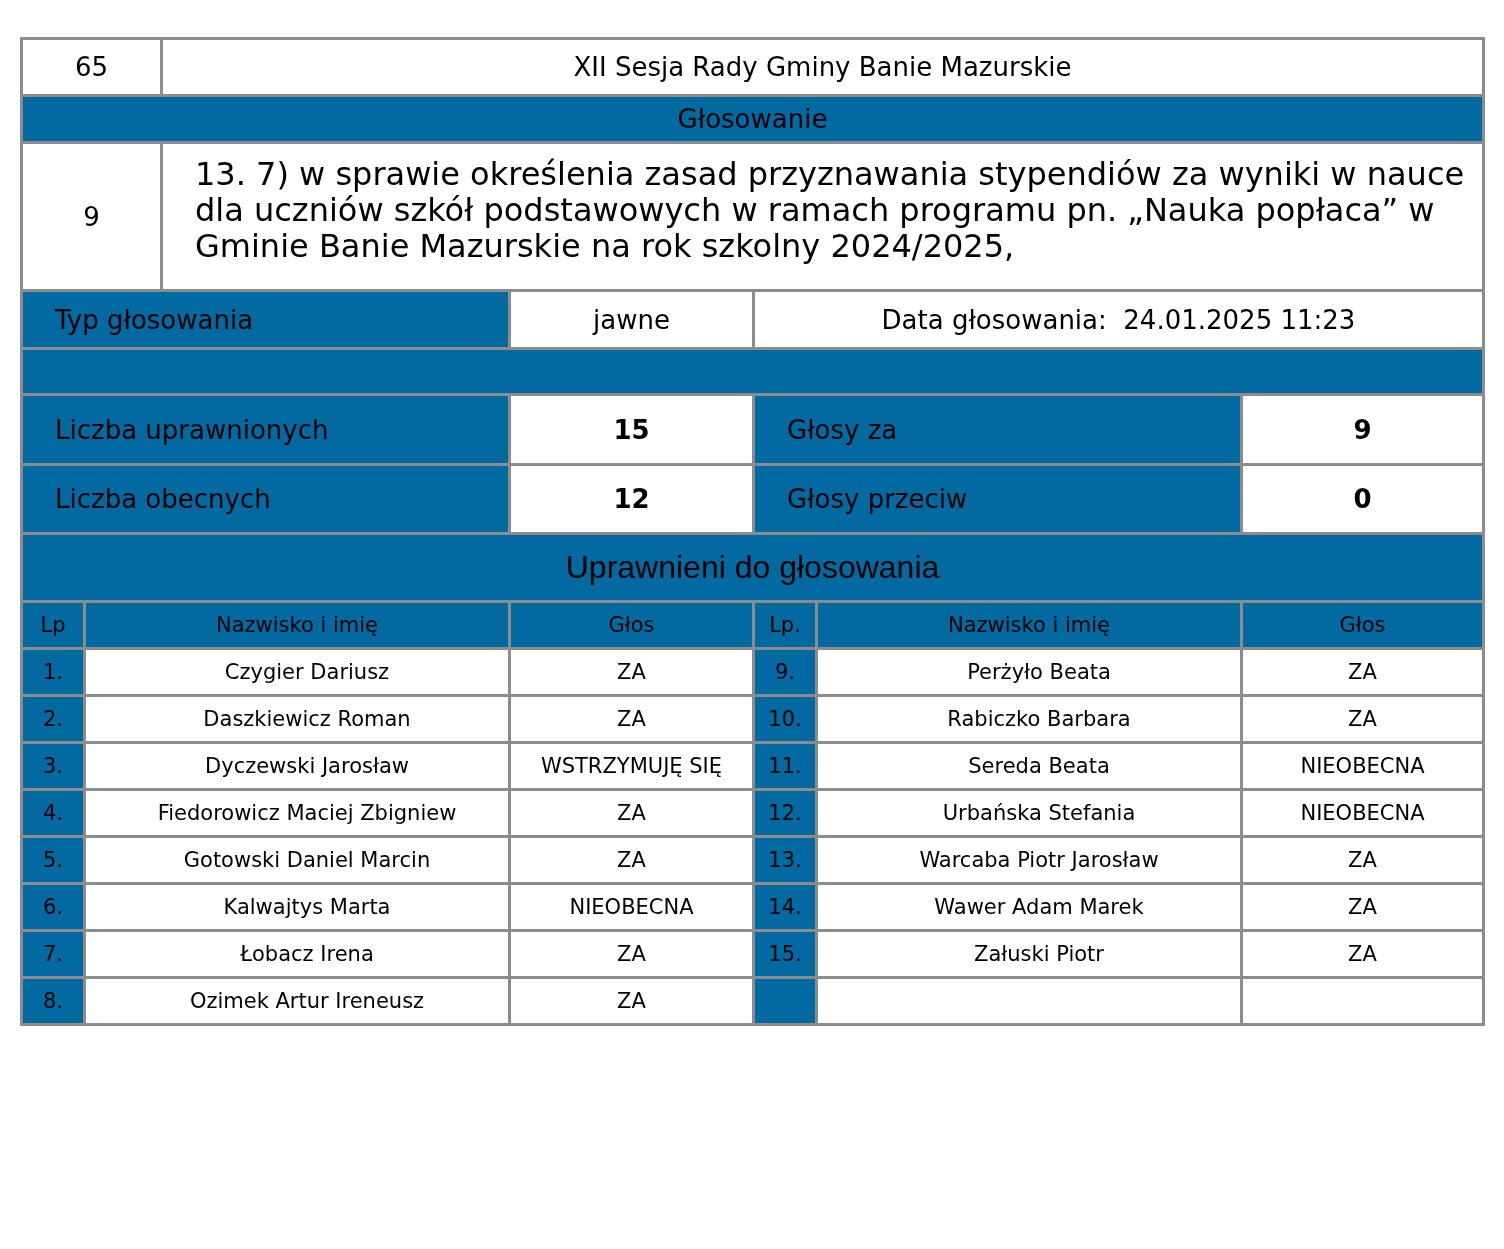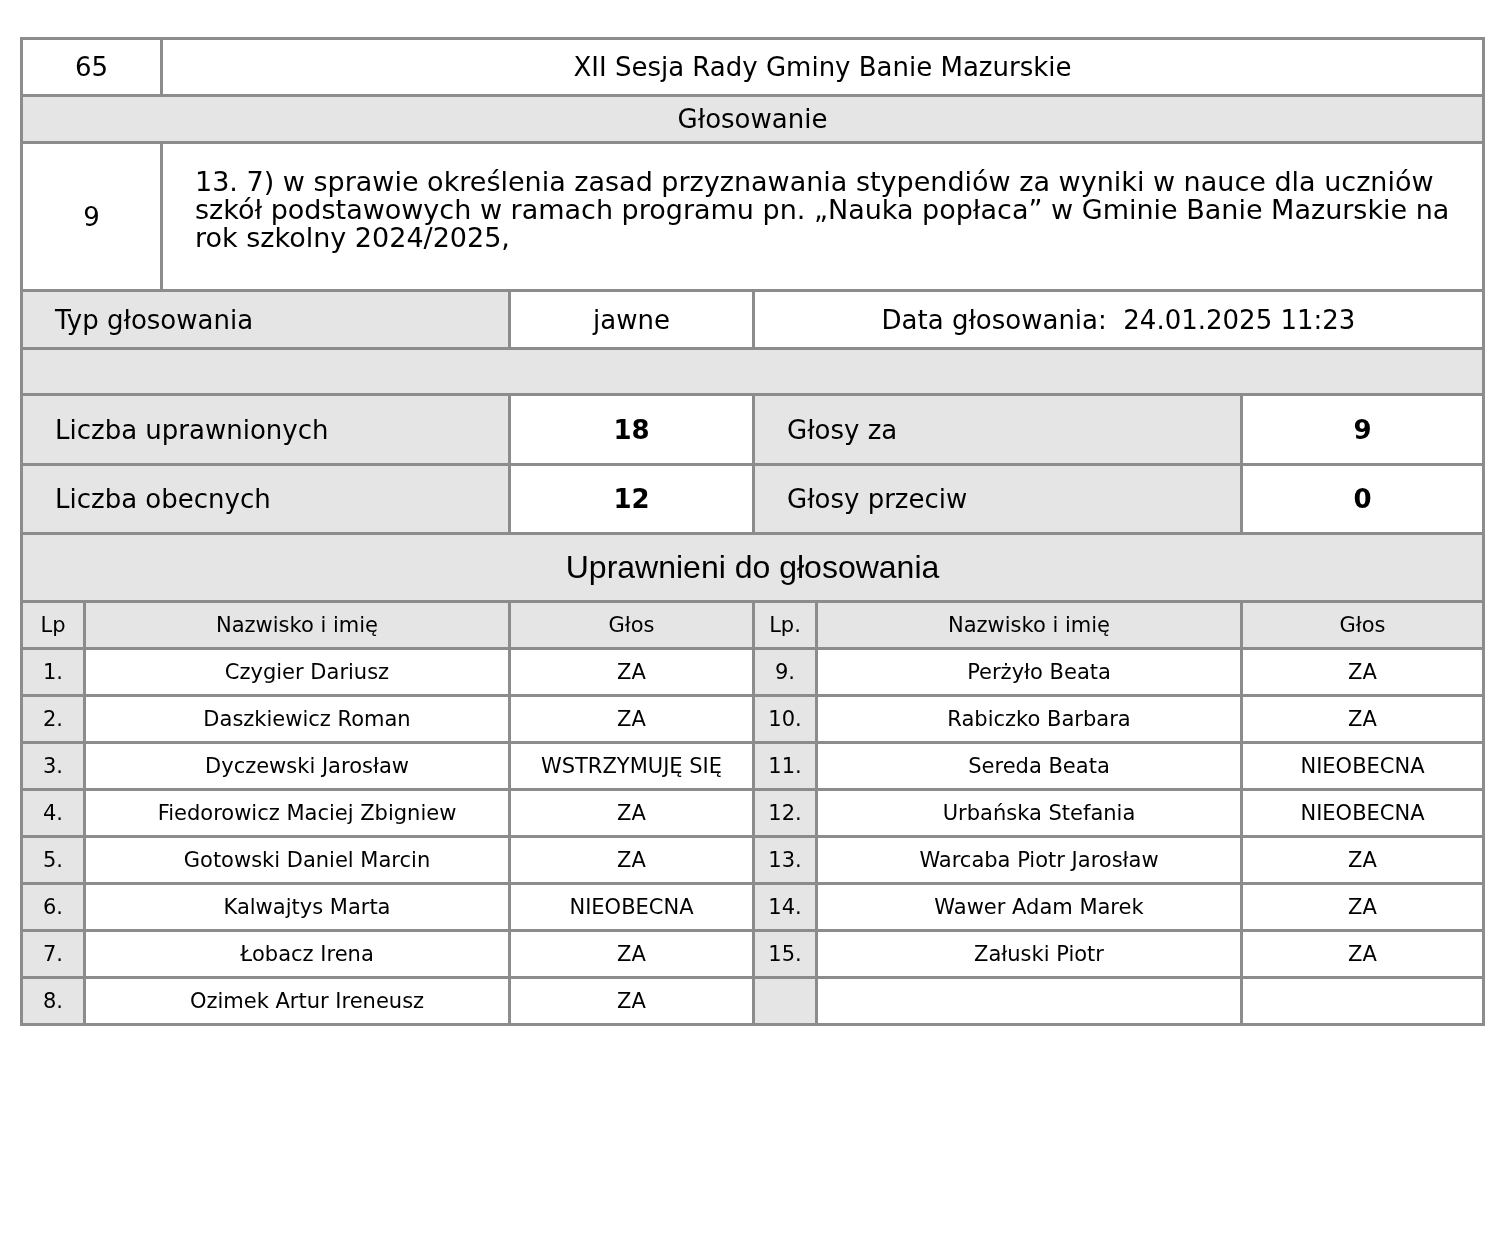--- a/index.html
+++ b/index.html
@@ -1,28 +1,28 @@
 <!DOCTYPE html>
 <html><head>
 <meta charset="utf-8">
 <style>
   html, body { margin: 0; padding: 0; background: #ffffff; }
   body { width: 1504px; height: 1249px; position: relative; font-family: "DejaVu Sans", sans-serif; color: #000; }
   .doc { position: absolute; left: 20px; top: 37px; width: 1465px; }
   table { border-collapse: collapse; width: 1465px; table-layout: fixed; }
   td { border: 3px solid #8c8c8c; padding: 0; font-size: 26px; vertical-align: middle; }
-  .gray { background: #e5e5e5; }
+  .gray { background: #0369a1; }
   .white { background: #ffffff; }
   .center { text-align: center; }
   .bold { font-weight: bold; }
   .pad { padding-left: 32px; }
   .sm td { font-size: 21px; }
   .sm .pl { padding-left: 20px; text-align: center; }
   .sans2 { font-family: "Liberation Sans", sans-serif; font-size: 32px; }
-  .subj { padding: 4px 10px 18px 32px; line-height: 28px; font-size: 27px; }
+  .subj { padding: 4px 10px 18px 32px; line-height: 36px; font-size: 32px; }
 </style>
 </head>
 <body>
 
 <div class="doc">
 
   <table>
     <colgroup>
         <col style="width:140px">
         <col>
@@ -56,21 +56,21 @@
       <td colspan="2" class="white center">
         <span>Data głosowania:</span>&nbsp;
         <span>24.01.2025 11:23</span>
       </td>
     </tr>
     <tr style="height:46px">
       <td colspan="4" class="gray"></td>
     </tr>
     <tr style="height:70px">
       <td class="gray pad">Liczba uprawnionych</td>
-      <td class="white center bold">18</td>
+      <td class="white center bold">15</td>
       <td class="gray pad">Głosy za</td>
       <td class="white center bold">9</td>
     </tr>
     <tr style="height:69px">
       <td class="gray pad">Liczba obecnych</td>
       <td class="white center bold">12</td>
       <td class="gray pad">Głosy przeciw</td>
       <td class="white center bold">0</td>
     </tr>
     <tr style="height:68px">

